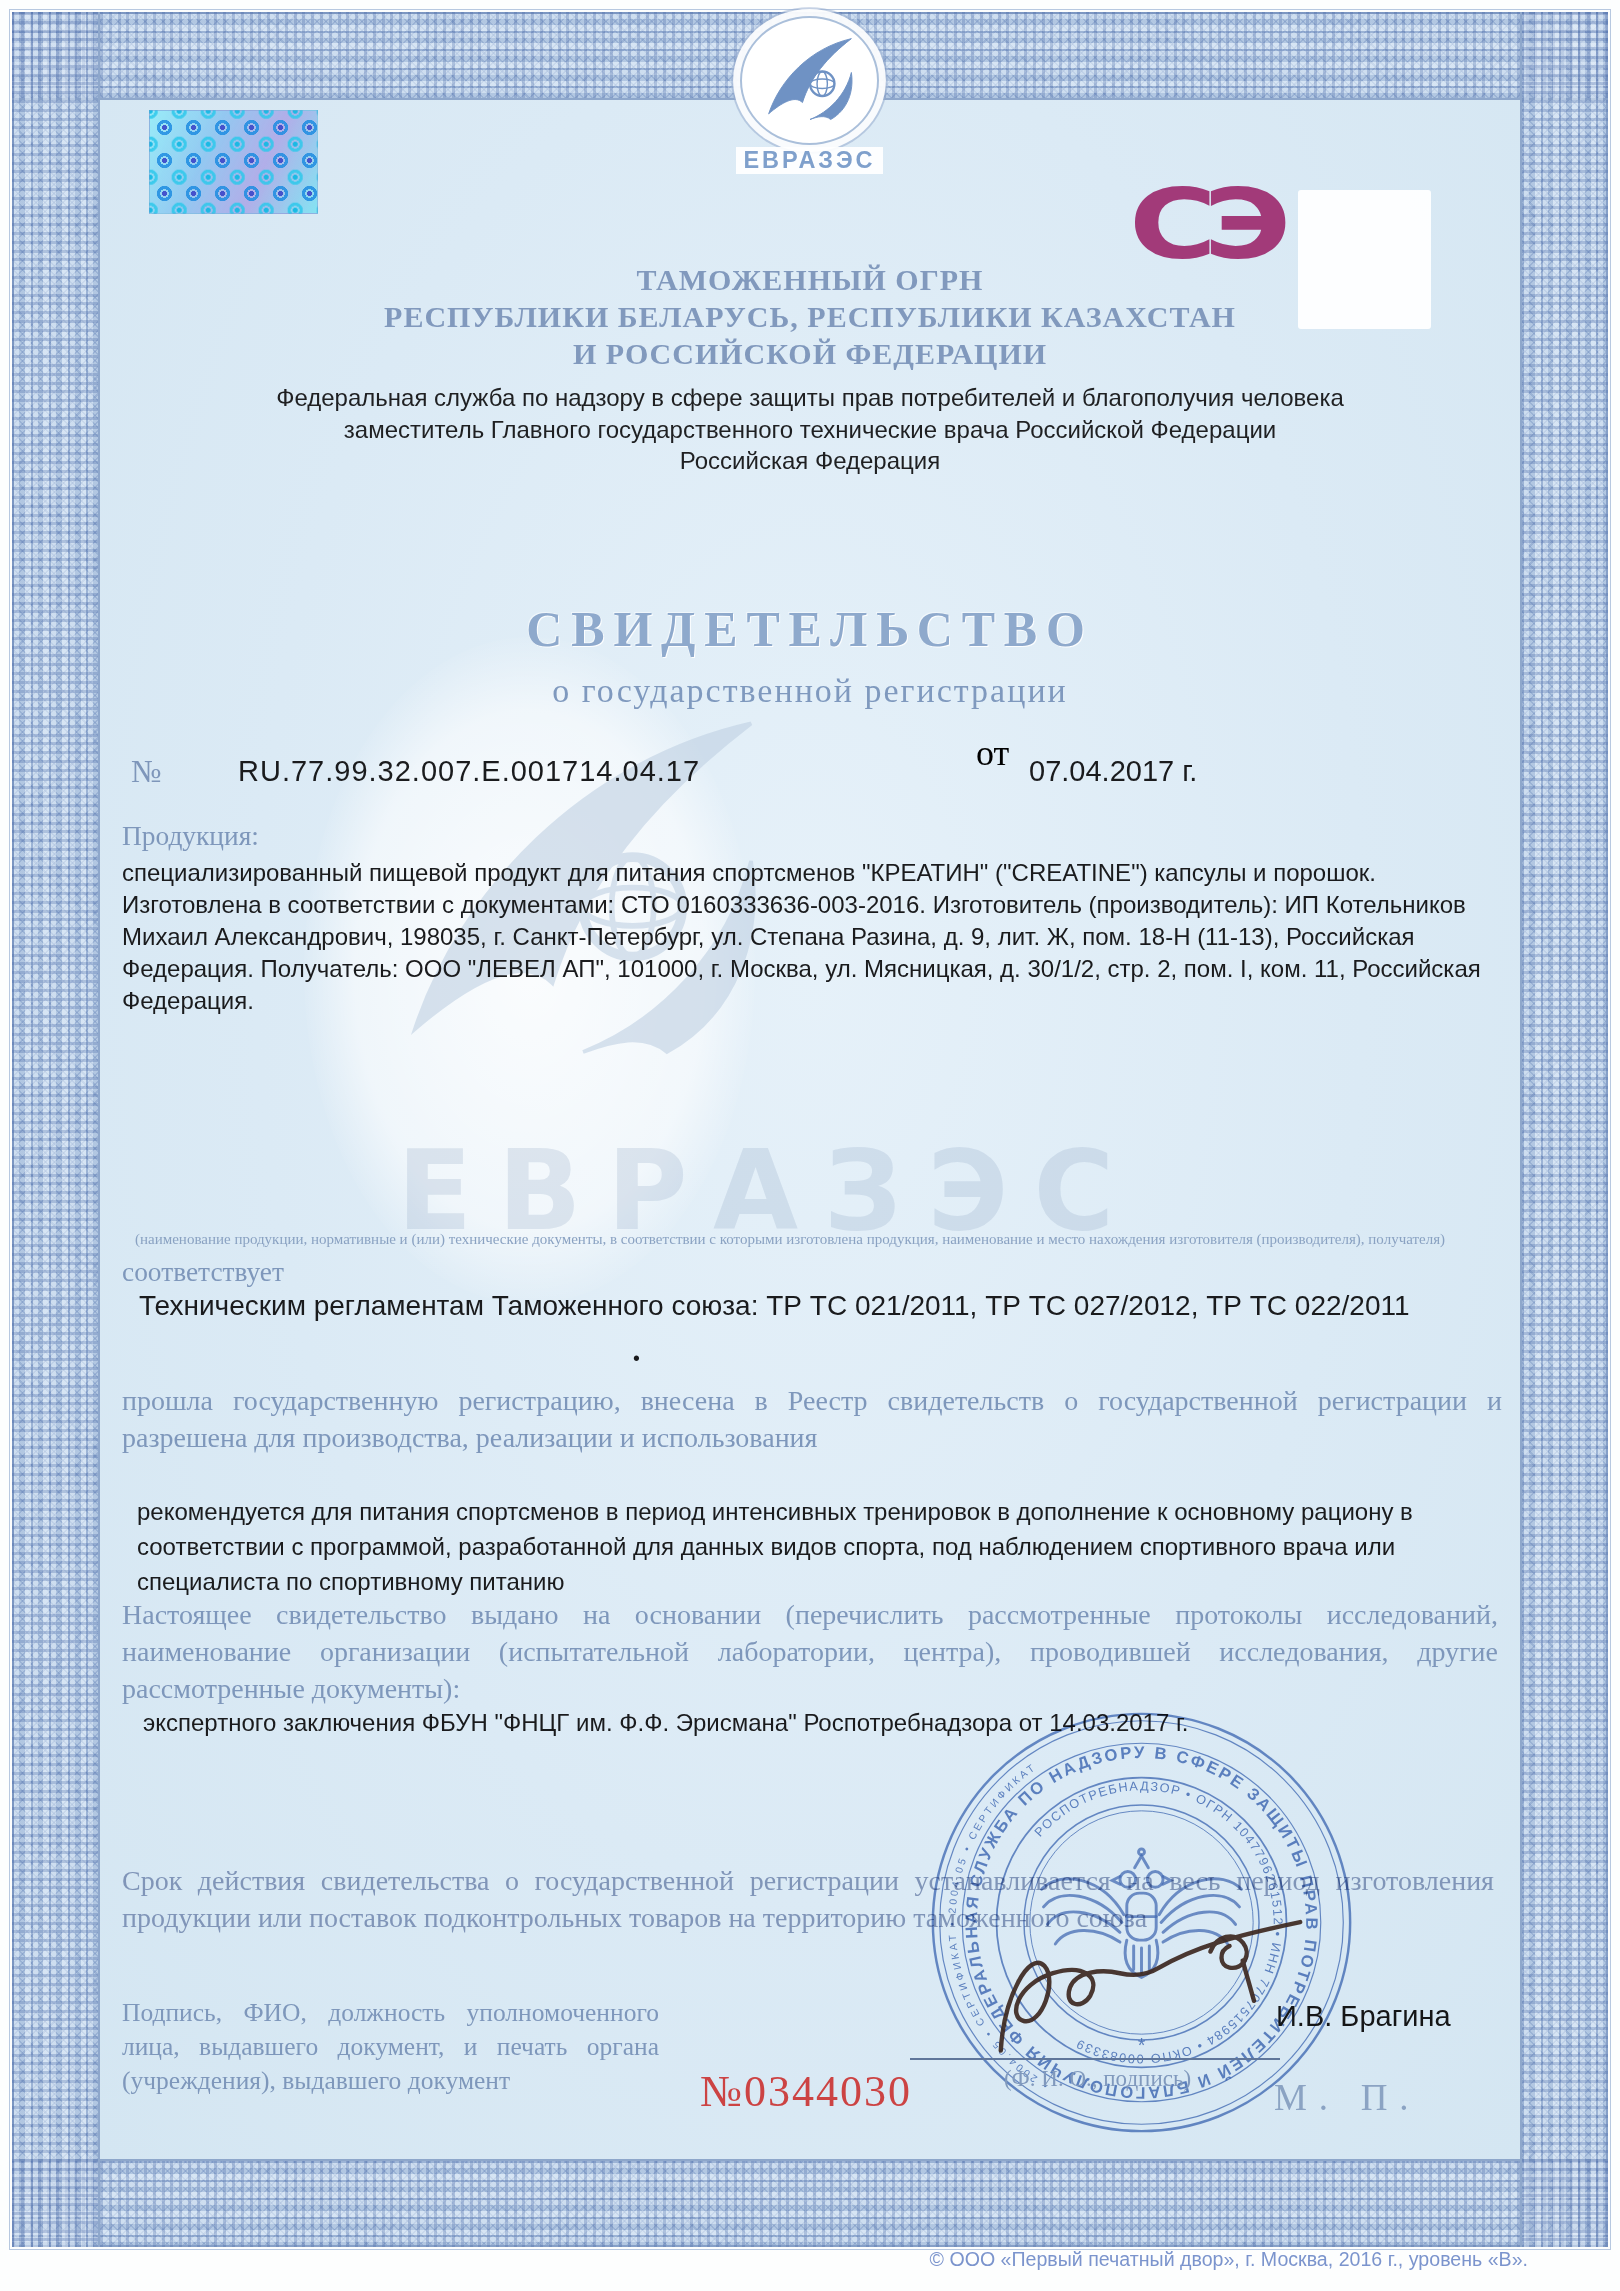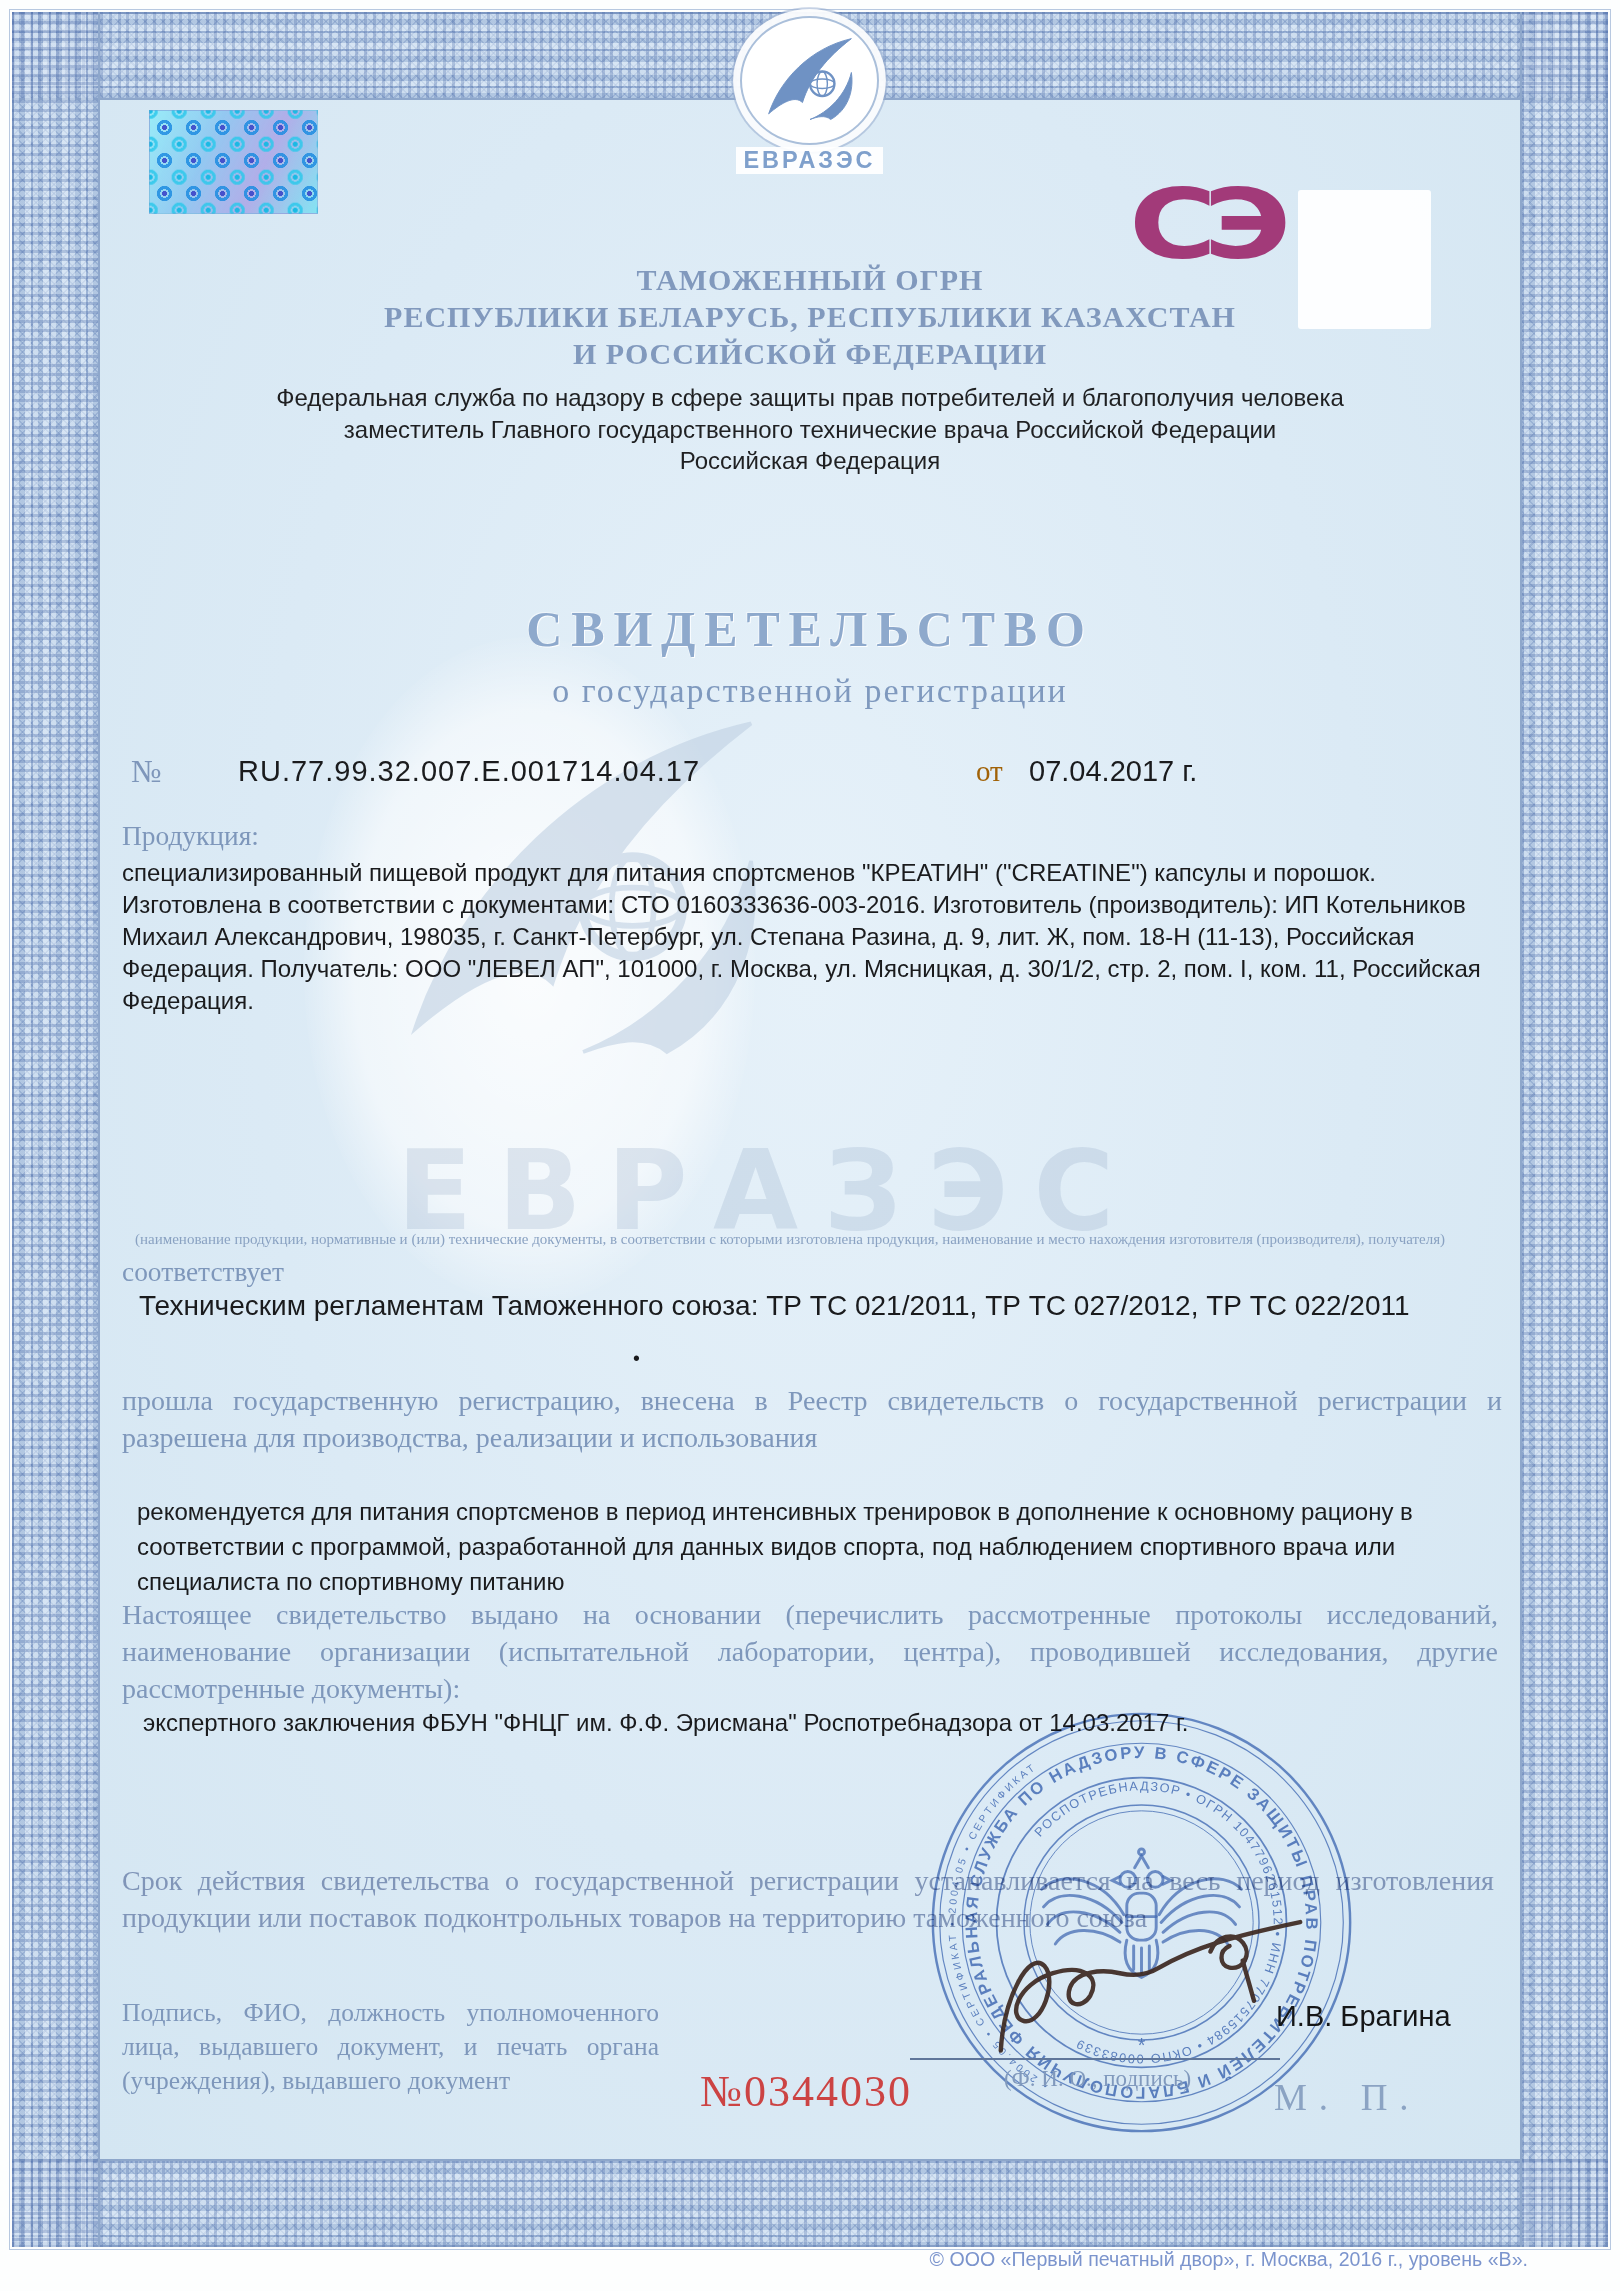--- a/index.html
+++ b/index.html
@@ -150,21 +150,21 @@
   <div class="abs center-line h-union t-serif" style="top:337px">И РОССИЙСКОЙ ФЕДЕРАЦИИ</div>
   <div class="abs center-line h-auth t-sans" style="top:384px">Федеральная служба по надзору в сфере защиты прав потребителей и благополучия человека</div>
   <div class="abs center-line h-auth t-sans" style="top:416px">заместитель Главного государственного технические врача Российской Федерации</div>
   <div class="abs center-line h-auth t-sans" style="top:447px">Российская Федерация</div>
 
   <div class="abs center-line title-main t-serif" style="top:600px">СВИДЕТЕЛЬСТВО</div>
   <div class="abs center-line title-sub t-serif" style="top:672px">о государственной регистрации</div>
 
   <div class="abs t-serif" style="left:131px; top:753px; font-size:32px; color:#7e96ba; z-index:4">№</div>
   <div class="abs t-sans black-sans" style="left:238px; top:755px; font-size:29px; letter-spacing:1px; z-index:4">RU.77.99.32.007.Е.001714.04.17</div>
-  <div class="abs t-serif" style="left:976px; top:755px; font-size:29px; color:#a16207; z-index:4">от</div>
+  <div class="abs t-serif" style="left:976px; top:732px; font-size:36px; color:#000000; z-index:4">от</div>
   <div class="abs t-sans black-sans" style="left:1029px; top:755px; font-size:29px; z-index:4">07.04.2017 г.</div>
 
   <div class="abs t-serif blue-serif" style="left:122px; top:821px; font-size:27.4px; z-index:4">Продукция:</div>
   <div class="abs t-sans black-sans" style="left:122px; top:857px; width:1386px; font-size:24px; line-height:32px; z-index:4">специализированный пищевой продукт для питания спортсменов "КРЕАТИН" ("CREATINE") капсулы и порошок. Изготовлена в соответствии с документами: СТО 0160333636-003-2016. Изготовитель (производитель): ИП Котельников Михаил Александрович, 198035, г. Санкт-Петербург, ул. Степана Разина, д. 9, лит. Ж, пом. 18-Н (11-13), Российская Федерация. Получатель: ООО "ЛЕВЕЛ АП", 101000, г. Москва, ул. Мясницкая, д. 30/1/2, стр. 2, пом. I, ком. 11, Российская Федерация.</div>
   <div class="abs t-serif h-caption" style="left:135px; top:1231px; width:1382px; white-space:nowrap; z-index:4">(наименование продукции, нормативные и (или) технические документы, в соответствии с которыми изготовлена продукция, наименование и место нахождения изготовителя (производителя), получателя)</div>
 
   <div class="abs t-serif blue-serif" style="left:122px; top:1257px; font-size:27.4px; z-index:4">соответствует</div>
   <div class="abs t-sans black-sans" style="left:139px; top:1290px; font-size:28px; z-index:4">Техническим регламентам Таможенного союза: ТР ТС 021/2011, ТР ТС 027/2012, ТР ТС 022/2011</div>
   <div class="abs t-sans black-sans" style="left:633px; top:1347px; font-size:19.6px; z-index:4">•</div>
 

